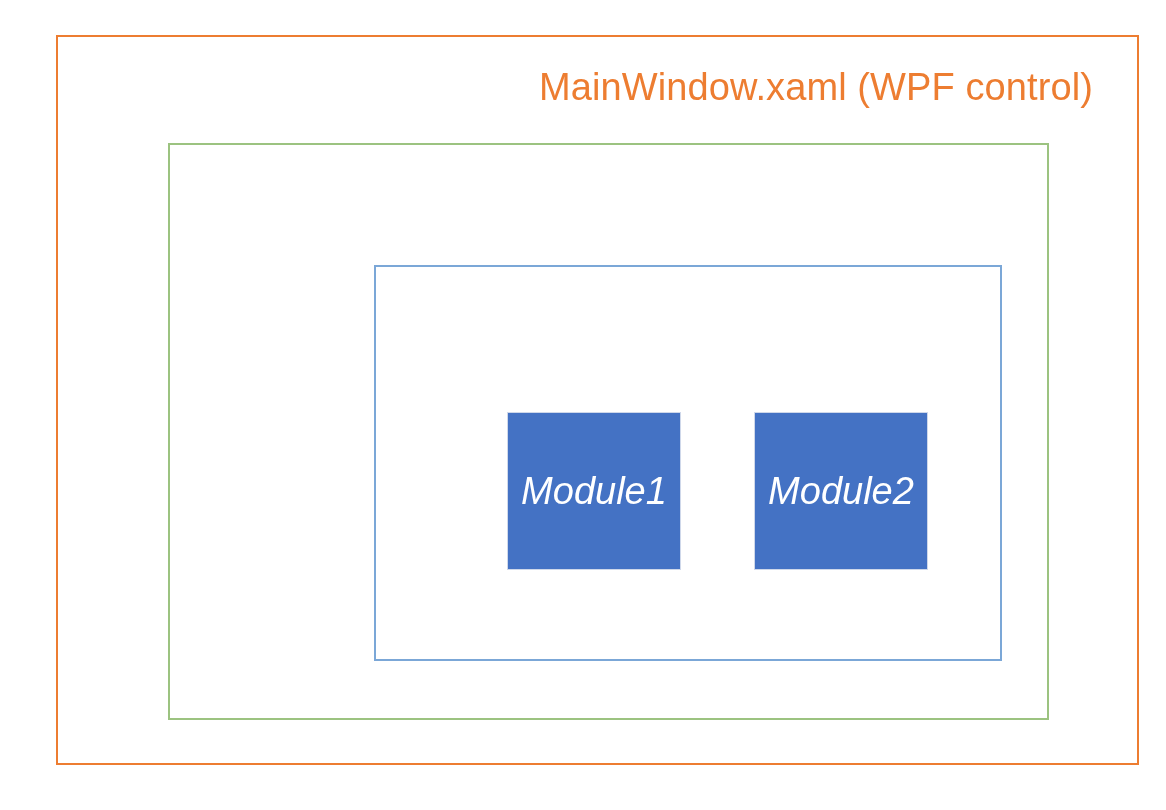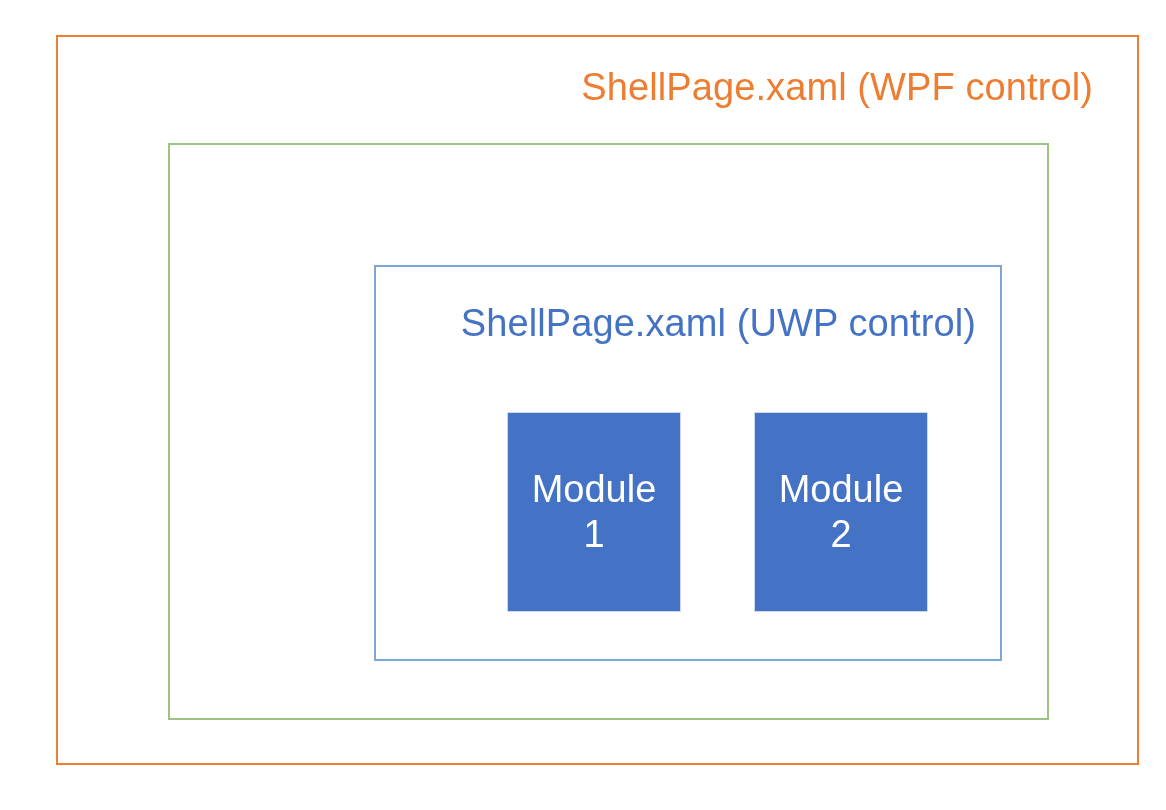--- a/index.html
+++ b/index.html
@@ -85,49 +85,49 @@
     color: #4472C4;
     white-space: nowrap;
     letter-spacing: 0.1px;
   }
 
   
   .module-box {
     position: absolute;
     top: 145px;
     width: 174px;
-    height: 200px;
+    height: 158px;
     box-sizing: border-box;
     background: #4472C4;
     border: 1px solid #CFD8EA;
     display: flex;
-    flex-direction: column;
+    flex-direction: row;
     align-items: center;
     justify-content: center;
     color: #ffffff;
     font-size: 38px;
     line-height: 1.18;
+    font-style: italic;
   }
   #module-1 { left: 131px; }
   #module-2 { left: 378px; }
 
   .module-line { display: block; text-align: center; }
 </style>
 </head>
 <body>
 
 <div id="diagram-canvas">
 
   <div class="layer-wpf">
-    <div class="label-wpf">ShellPage.xaml (WPF control)</div>
+    <div class="label-wpf">MainWindow.xaml (WPF control)</div>
 
     <div class="layer-xamlhost">
 
       <div class="layer-shellpage">
-        <div class="label-shellpage">ShellPage.xaml (UWP control)</div>
 
         <div class="module-box" id="module-1">
           <span class="module-line">Module</span>
           <span class="module-line">1</span>
         </div>
 
         <div class="module-box" id="module-2">
           <span class="module-line">Module</span>
           <span class="module-line">2</span>
         </div>

